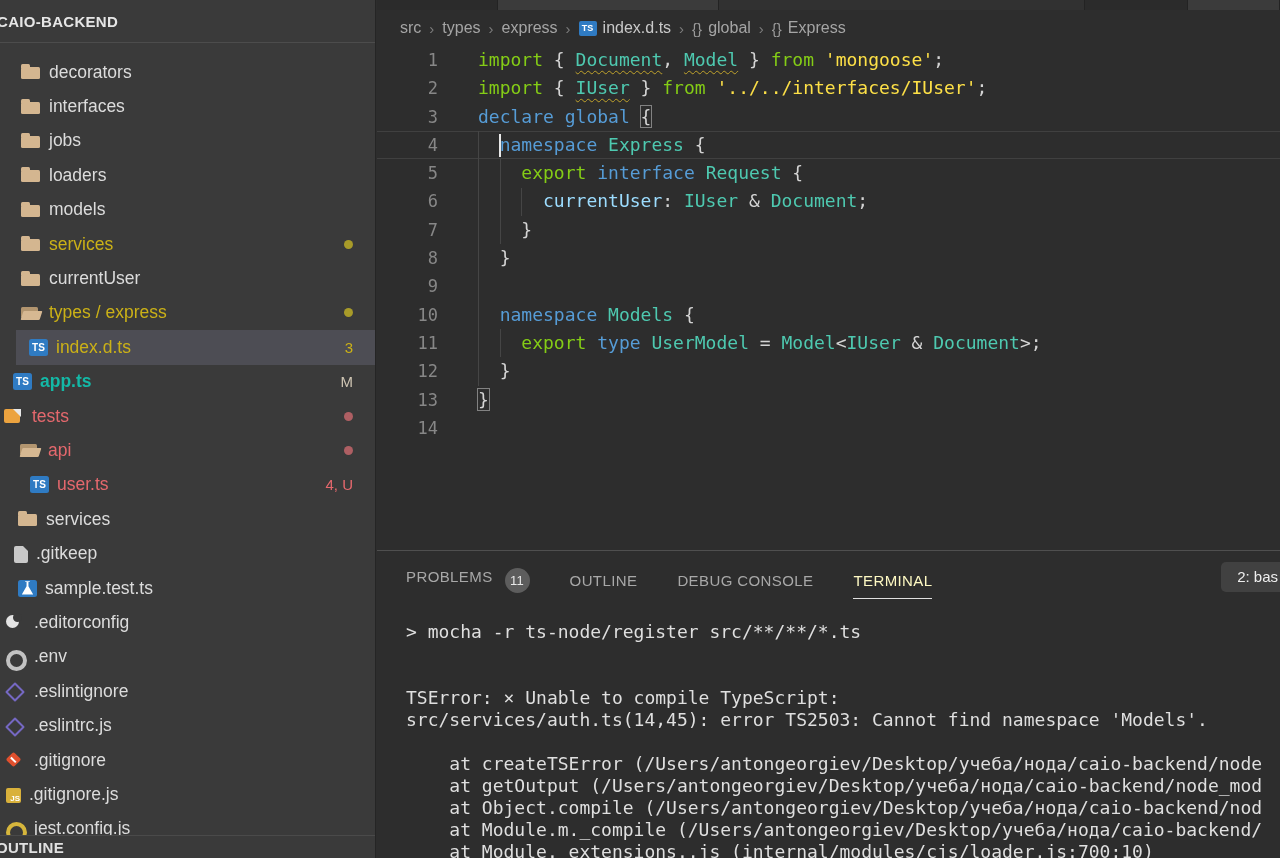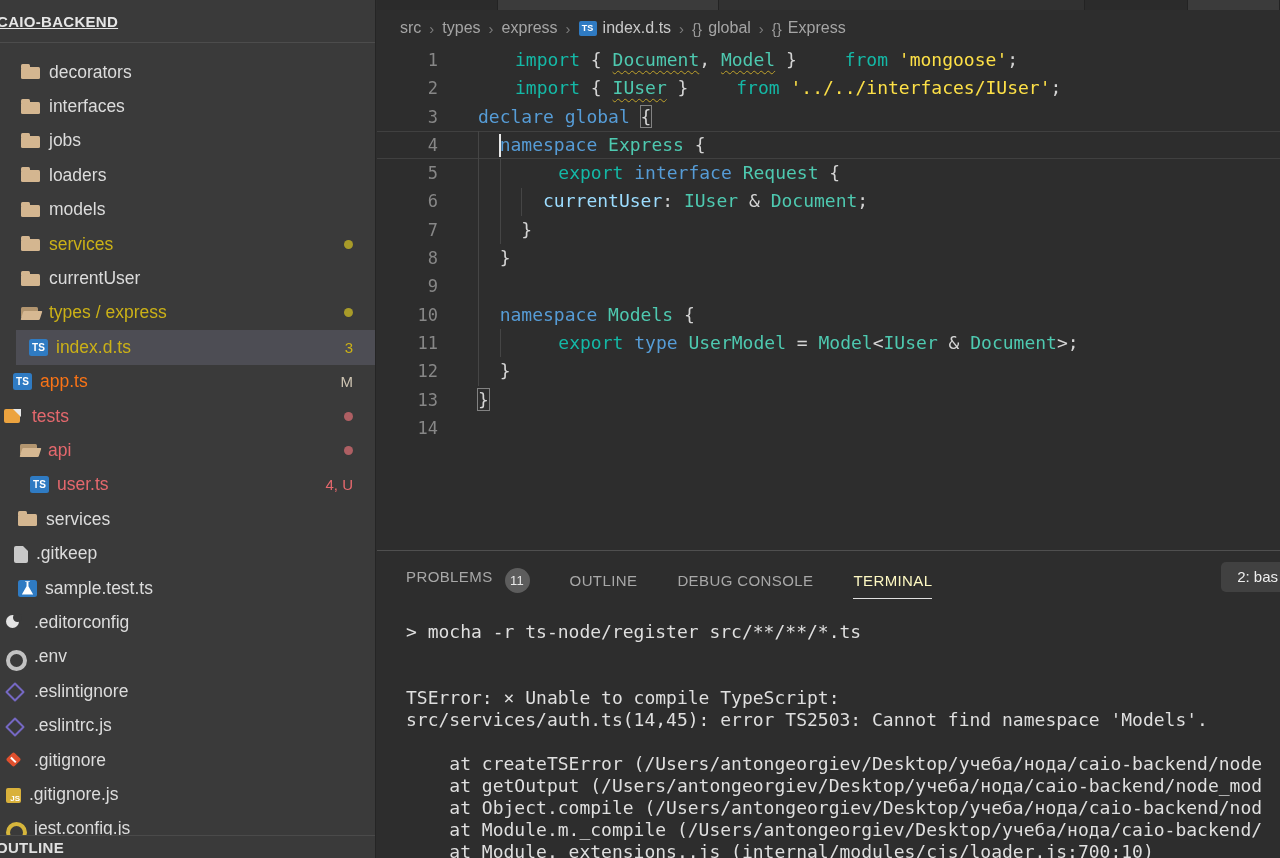--- a/index.html
+++ b/index.html
@@ -1,28 +1,28 @@
 <!DOCTYPE html>
 <html><head>
 <meta charset="utf-8">
 <style>
   * { margin:0; padding:0; box-sizing:border-box; }
   body { background:#1b1b1b; font-family:"Liberation Sans", sans-serif; }
   .app { position:relative; width:1280px; height:858px; background:#2d2d2d; overflow:hidden; }
 
   
   .sidebar { position:absolute; left:0; top:0; width:376px; height:858px; background:#3a3a3a; border-right:1px solid #252525; overflow:hidden; }
-  .sb-header { height:43px; display:flex; align-items:center; border-bottom:1px solid #4c4c4c; font-size:15px; font-weight:bold; letter-spacing:.3px; color:#e6e6e6;text-decoration:underline; }
+  .sb-header { height:43px; display:flex; align-items:center; border-bottom:1px solid #4c4c4c; font-size:15px; font-weight:bold; letter-spacing:.3px; color:#e6e6e6; }
   .sb-header span { margin-left:-3px; }
   .file-tree { position:absolute; top:43px; left:16px; right:0;margin-top:12px; }
   .row { display:flex; align-items:center; height:34.4px; font-size:17.5px; color:#dcdcdc; position:relative; cursor:pointer; }
   .row.selected { background:#4d4d54; }
   .row .label { margin-left:8px; white-space:nowrap; }
   .c-warn .label, .c-warn .badge { color:#cbb117; }
-  .c-mod  .label { color:#f97316; }
+  .c-mod  .label { color:#14b8a6;font-weight:bold; }
   .c-mod  .badge { color:#cfc5b3; }
   .c-err  .label, .c-err .badge { color:#e5686d; }
   .badge { margin-left:auto; padding-right:22px; font-size:15px; color:#cbb117; }
   .dot { margin-left:auto; margin-right:22px; width:9px; height:9px; border-radius:50%; background:#a89b29; }
   .c-err .dot { background:#ae5f63; }
 
   
   .icon { position:relative; width:20px; height:18px; flex:none; }
   .i-folder::before { content:""; position:absolute; left:0; top:1px; width:9px; height:4px; background:#d4b690; border-radius:1.5px 1.5px 0 0; }
   .i-folder::after  { content:""; position:absolute; left:0; top:4px; width:19px; height:12px; background:#d4b690; border-radius:1.5px; }
@@ -59,21 +59,21 @@
   .crumb { display:flex; align-items:center; cursor:pointer; }
   .crumb-sep { color:#7d7d7d; margin:0 8px; font-size:15px; }
   .crumb-file { color:#c9c9c9; }
   .crumb-braces { color:#9a9a9a; margin-right:6px; font-size:15px; }
   .crumb-ts { width:18px; height:15px; background:#2f7bc3; border-radius:2px; color:#fff; font:700 9px "Liberation Sans",sans-serif; display:flex; align-items:center; justify-content:center; margin-right:6px; }
 
   .code-area { position:absolute; top:46px; left:0; right:0; height:504px; overflow:hidden; font-family:"DejaVu Sans Mono", monospace; font-size:18px; }
   .code-line { display:flex; height:28.3px; line-height:28.3px; }
   .ln { width:61px; text-align:right; color:#878787; flex:none; font-size:17px; }
   .code-text { margin-left:40px; white-space:pre; color:#d4d4d4; }
-  .tok-k { color:#14b8a6;margin-left:37px; } .tok-b { color:#569cd6; } .tok-t { color:#4ec9b0; }
+  .tok-k { color:#84cc16; } .tok-b { color:#569cd6; } .tok-t { color:#4ec9b0; }
   .tok-s { color:#fde047; } .tok-v { color:#9cdcfe; } .tok-p { color:#d4d4d4; }
   .sq { text-decoration:underline wavy #bfa22b 1px; text-underline-offset:4px; }
   .bm { box-shadow:0 0 0 1px #828282; }
   .cur-line { position:absolute; left:0; right:0; top:84.9px; height:28.3px; border-top:1px solid #404040; border-bottom:1px solid #404040; pointer-events:none; }
   .guide { position:absolute; width:1px; background:#454545; pointer-events:none; }
   .cursor { position:absolute; left:122px; top:88px; width:2px; height:23px; background:#e8e8e8; }
 
   
   .panel { position:absolute; top:550px; left:0; right:0; bottom:0; border-top:1px solid #4f4f4f; background:#2d2d2d; }
   .panel-tabs { display:flex; align-items:center; gap:40px; padding:17px 0 0 29px; }

